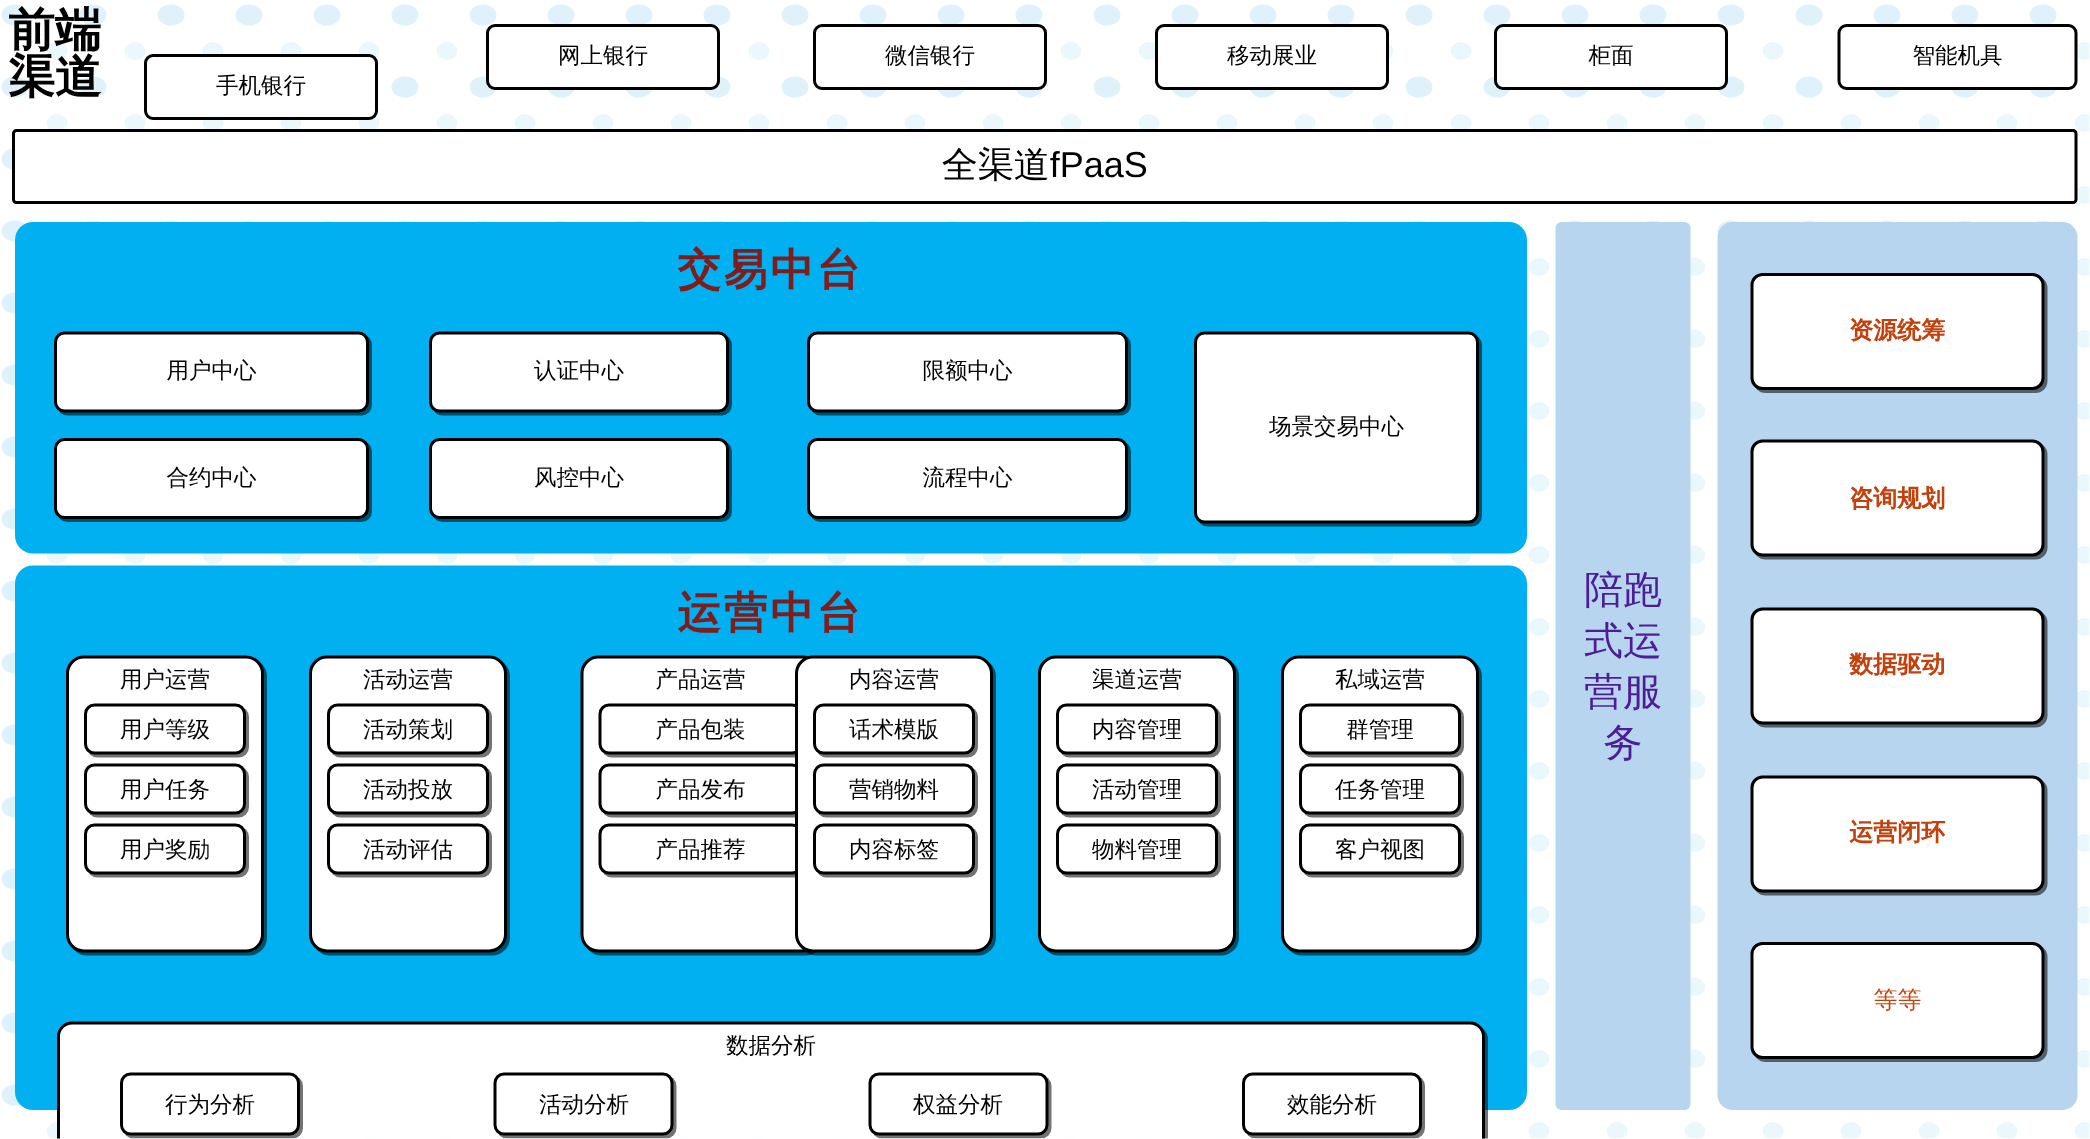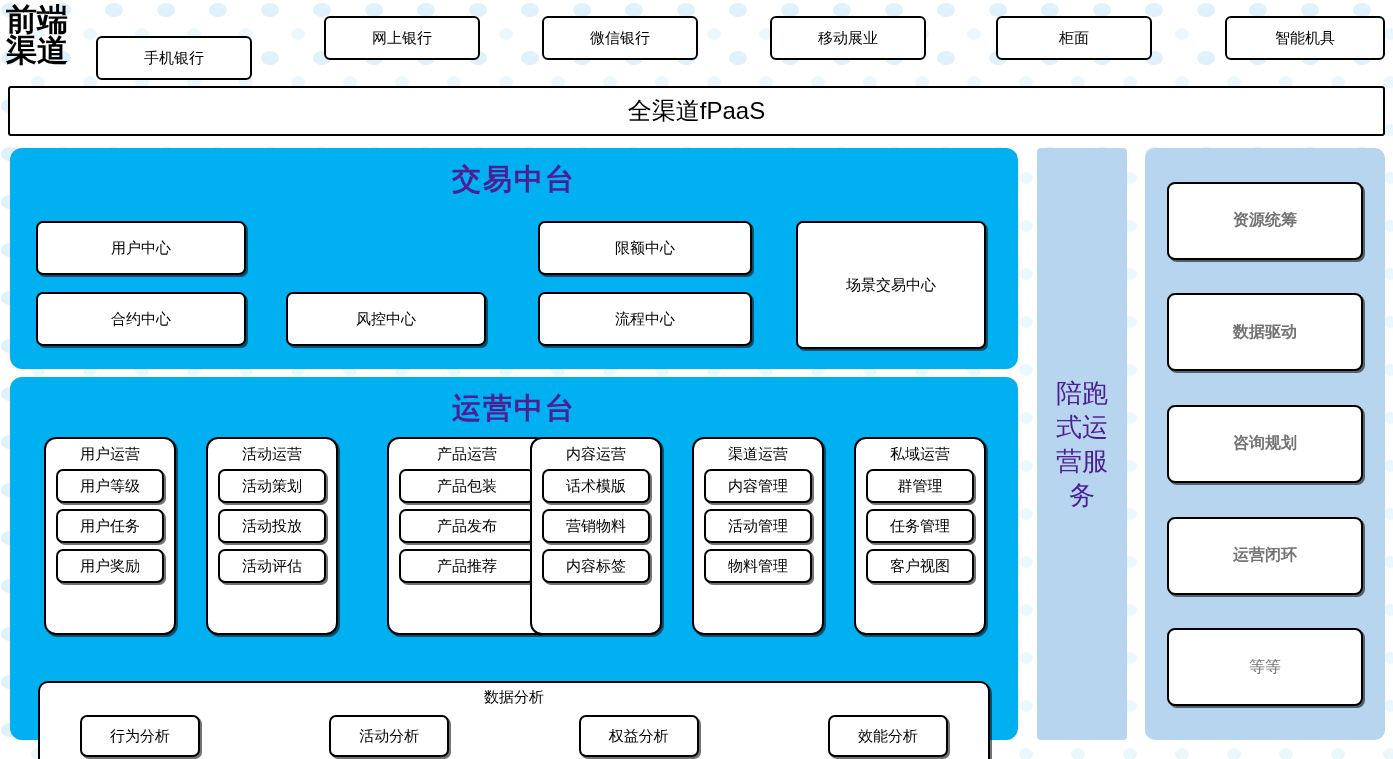--- a/index.html
+++ b/index.html
@@ -78,21 +78,21 @@
   }
   #trade-panel { left: 10px; top: 148px; width: 1008px; height: 221px; }
   #ops-panel   { left: 10px; top: 377px; width: 1008px; height: 363px; }
 
   .panel-title {
     position: absolute;
     left: 0; right: 0;
     text-align: center;
     font-size: 29px;
     font-weight: bold;
-    color: #4c1d95;
+    color: #7f1d1d;
     letter-spacing: 2px;
   }
   #trade-title { top: 12px; }
   #ops-title   { top: 12px; }
 
   
   .trade-box {
     height: 54px;
     font-size: 15px;
   }
@@ -216,21 +216,21 @@
     height: 78px;
     font-size: 16px;
     font-weight: bold;
     border: 2px solid #000;
     border-radius: 8px;
     background: #fff;
     display: flex;
     align-items: center;
     justify-content: center;
     box-shadow: 2px 2px 0 0 rgba(0,0,0,0.55);
-    color: #737373;
+    color: #c2410c;
   }
   .cap-box.plain { font-weight: normal; }
 </style>
 </head>
 <body>
 
 <svg id="watermark" xmlns="http://www.w3.org/2000/svg" width="1393" height="759">
   <defs>
     <pattern id="dots" width="52" height="48" patternUnits="userSpaceOnUse">
       <ellipse cx="10" cy="10" rx="9" ry="7" fill="#DFF2FB"></ellipse>
@@ -254,20 +254,21 @@
   <div class="abs wbox channel-box" style="left:996px; width:156px;">柜面</div>
   <div class="abs wbox channel-box" style="left:1225px;width:160px;">智能机具</div>
 
   <div class="abs wbox" id="fpaas-bar">全渠道fPaaS</div>
 
   <div class="abs cyan-panel" id="trade-panel">
     <div class="panel-title" id="trade-title">交易中台</div>
   </div>
 
   <div class="abs wbox shadowbox trade-box" style="left:36px;  top:221px; width:210px;">用户中心</div>
+  <div class="abs wbox shadowbox trade-box" style="left:286px; top:221px; width:200px;">认证中心</div>
   <div class="abs wbox shadowbox trade-box" style="left:538px; top:221px; width:214px;">限额中心</div>
   <div class="abs wbox shadowbox trade-box" style="left:36px;  top:292px; width:210px;">合约中心</div>
   <div class="abs wbox shadowbox trade-box" style="left:286px; top:292px; width:200px;">风控中心</div>
   <div class="abs wbox shadowbox trade-box" style="left:538px; top:292px; width:214px;">流程中心</div>
   <div class="abs wbox shadowbox trade-tall" style="left:796px; top:221px; width:190px;">场景交易中心</div>
 
   <div class="abs cyan-panel" id="ops-panel">
     <div class="panel-title" id="ops-title">运营中台</div>
   </div>
 
@@ -334,19 +335,19 @@
       <div class="da-item">效能分析</div>
     </div>
   </div>
 
   <div class="abs" id="service-strip">
     <div id="service-strip-label">陪跑式运营服务</div>
   </div>
 
   <div class="abs" id="capability-panel">
     <div class="cap-box">资源统筹</div>
+    <div class="cap-box">咨询规划</div>
     <div class="cap-box">数据驱动</div>
-    <div class="cap-box">咨询规划</div>
     <div class="cap-box">运营闭环</div>
     <div class="cap-box plain">等等</div>
   </div>
 
 </div>
 
 </body></html>

